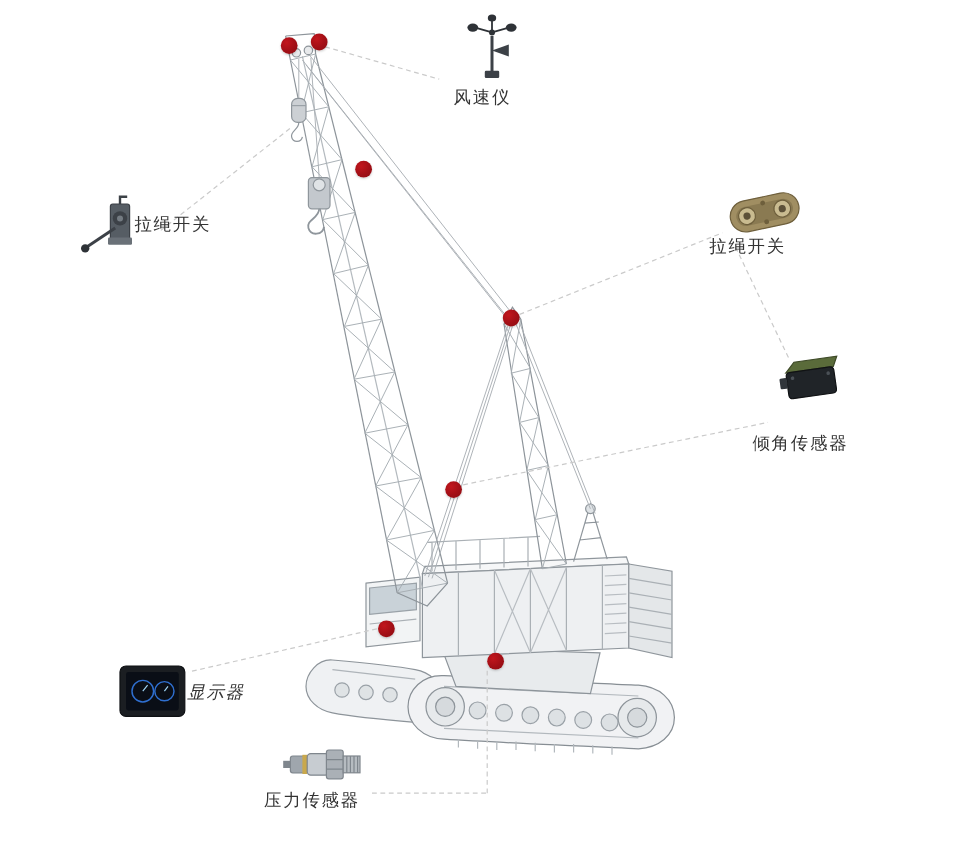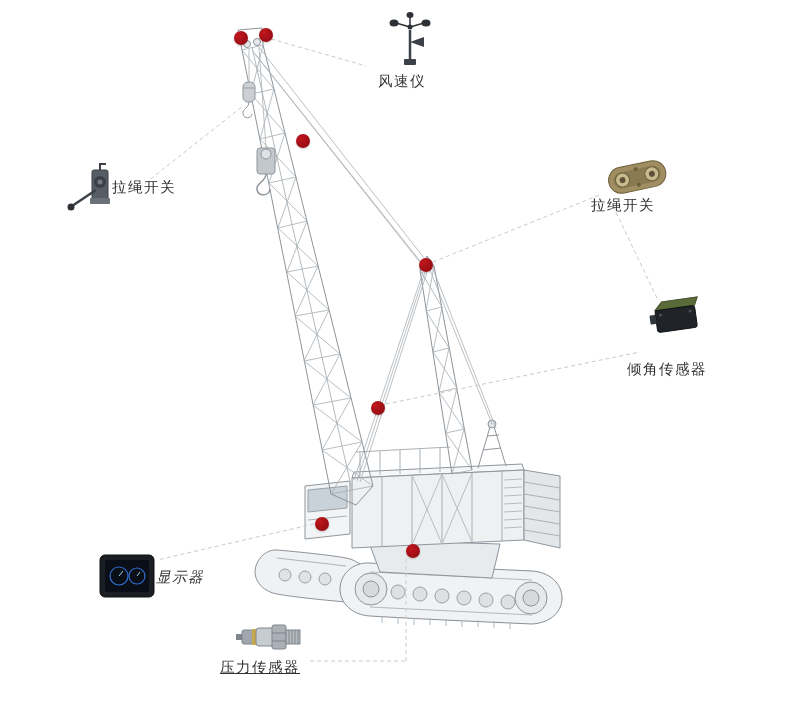--- a/index.html
+++ b/index.html
@@ -184,15 +184,15 @@
   <div class="marker" style="left:426px;top:265px;"></div>
   <div class="marker" style="left:378px;top:408px;"></div>
   <div class="marker" style="left:322px;top:524px;"></div>
   <div class="marker" style="left:413px;top:551px;"></div>
 
   <div class="lbl" style="left:378px;top:72px;">风速仪</div>
   <div class="lbl" style="left:112px;top:178px;">拉绳开关</div>
   <div class="lbl" style="left:591px;top:196px;">拉绳开关</div>
   <div class="lbl" style="left:627px;top:348px;margin-top:12px;">倾角传感器</div>
   <div class="lbl" style="left:156px;top:568px;font-style:italic;">显示器</div>
-  <div class="lbl" style="left:220px;top:658px;text-decoration:underline;">压力传感器</div>
+  <div class="lbl" style="left:220px;top:658px;">压力传感器</div>
 
 </div>
 
 </body></html>

